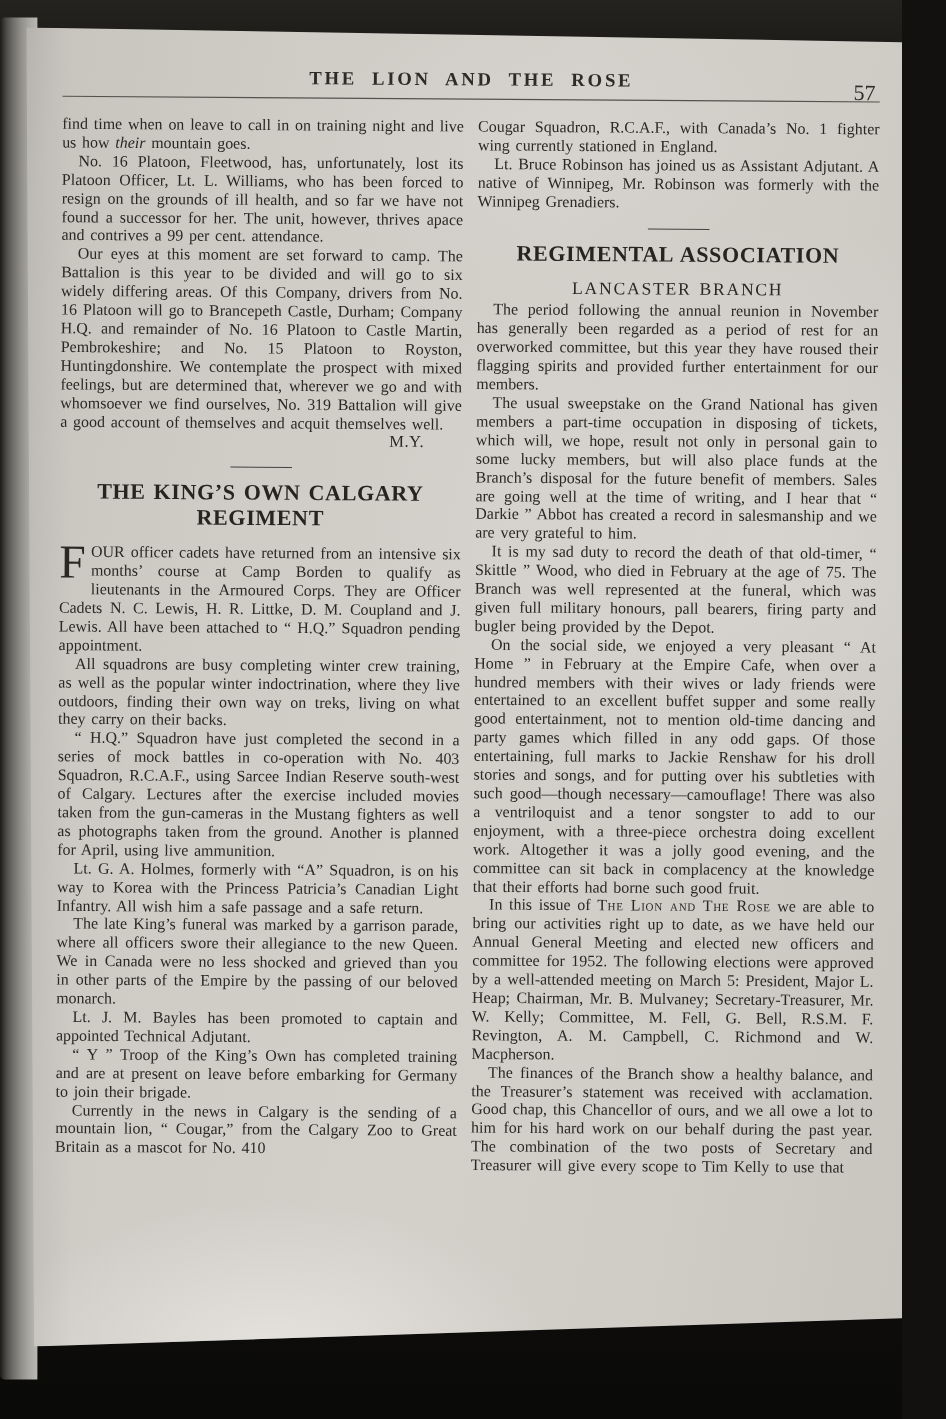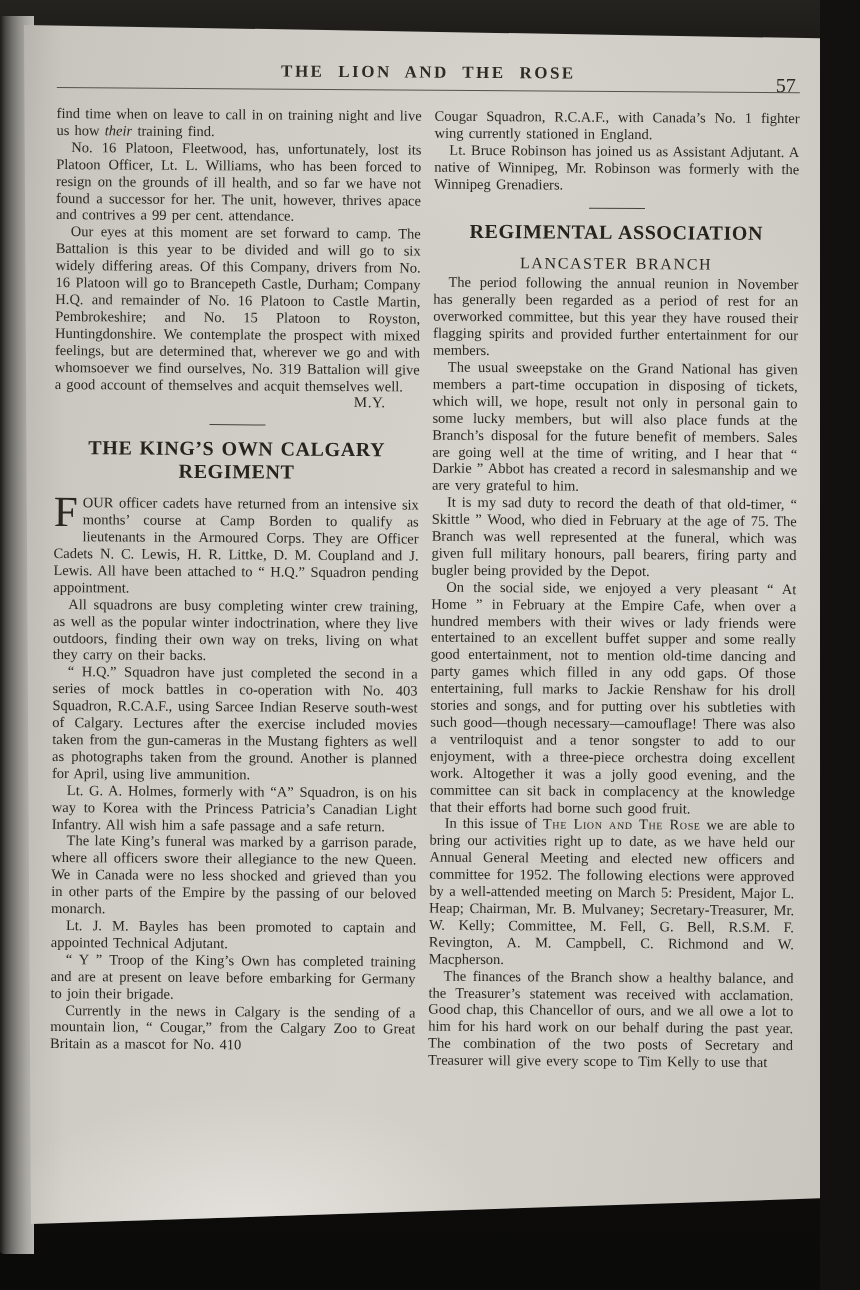--- a/index.html
+++ b/index.html
@@ -82,21 +82,21 @@
   <div class="content">
 
     <div class="pageheader">
       <span class="running-title">THE LION AND THE ROSE</span>
       <span class="page-num">57</span>
     </div>
 
     <div class="columns">
 
       <div class="col">
-        <p><span>find time when on leave to call in on training night and live us how </span><em>their</em><span> training find.</span></p>
+        <p><span>find time when on leave to call in on training night and live us how </span><em>their</em><span> mountain goes.</span></p>
         <p class="indent">No. 16 Platoon, Fleetwood, has, unfortunately, lost its Platoon Officer, Lt. L. Williams, who has been forced to resign on the grounds of ill health, and so far we have not found a successor for her. The unit, however, thrives apace and contrives a 99 per cent. attendance.</p>
         <p class="indent">Our eyes at this moment are set forward to camp. The Battalion is this year to be divided and will go to six widely differing areas. Of this Company, drivers from No. 16 Platoon will go to Brancepeth Castle, Durham; Company H.Q. and remainder of No. 16 Platoon to Castle Martin, Pembrokeshire; and No. 15 Platoon to Royston, Huntingdonshire. We contemplate the prospect with mixed feelings, but are determined that, wherever we go and with whomsoever we find ourselves, No. 319 Battalion will give a good account of themselves and acquit themselves well.</p>
         <p class="sig">M.Y.</p>
 
         <hr class="divider">
 
         <h2 class="section">THE KING’S OWN CALGARY REGIMENT</h2>
 
         <p><span class="dropcap">F</span><span>OUR officer cadets have returned from an intensive six months’ course at Camp Borden to qualify as lieutenants in the Armoured Corps. They are Officer Cadets N. C. Lewis, H. R. Littke, D. M. Coupland and J. Lewis. All have been attached to “ H.Q.” Squadron pending appointment.</span></p>
         <p class="indent">All squadrons are busy completing winter crew training, as well as the popular winter indoctrination, where they live outdoors, finding their own way on treks, living on what they carry on their backs.</p>

